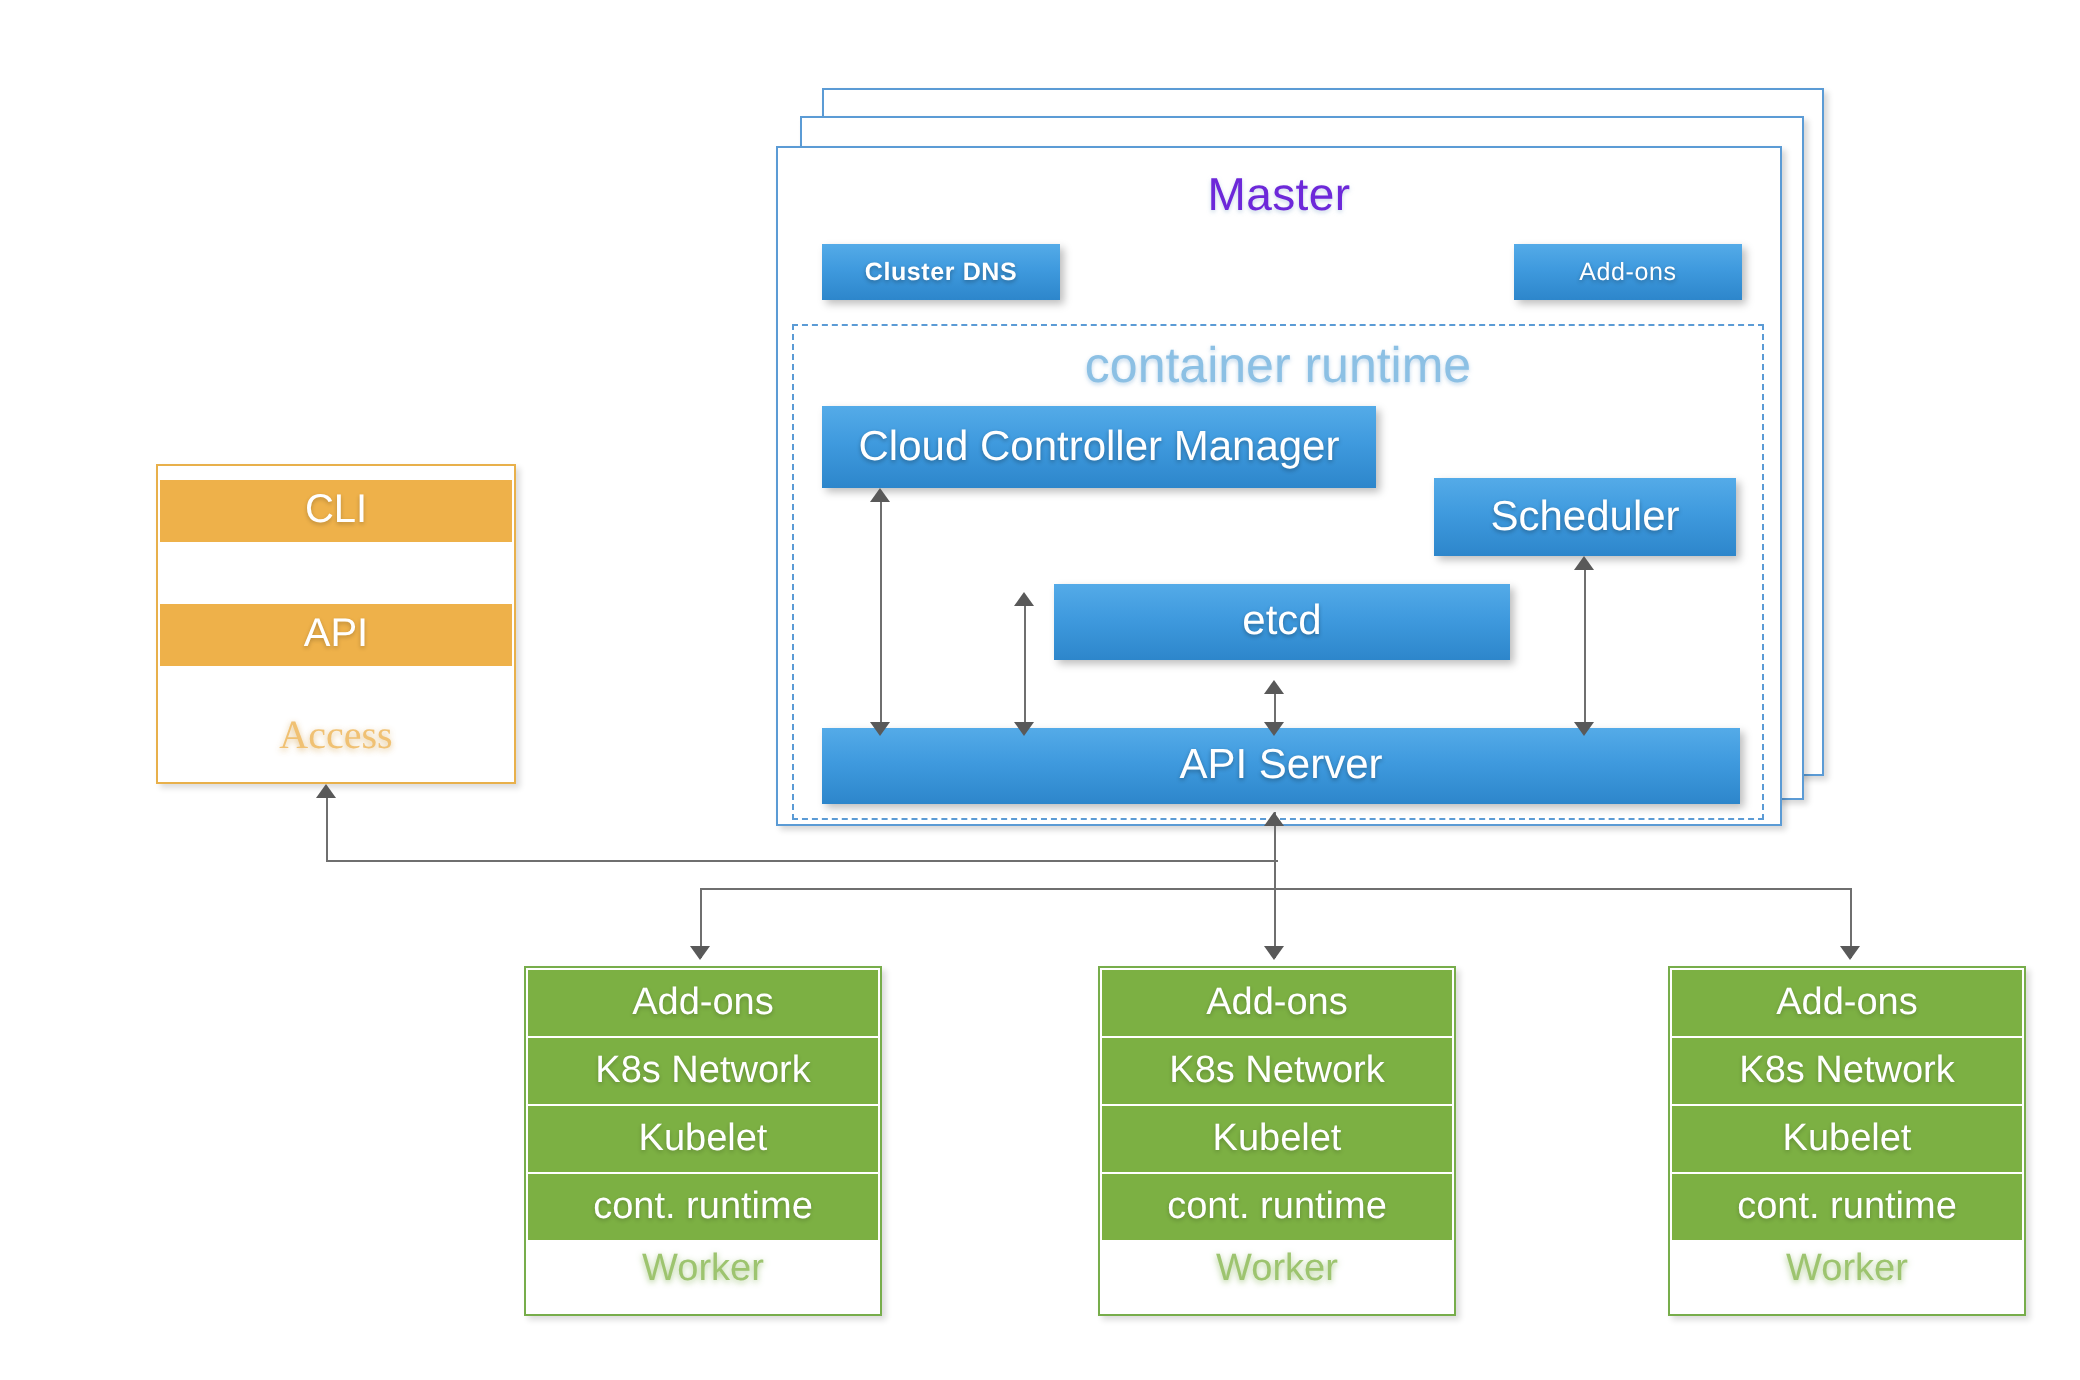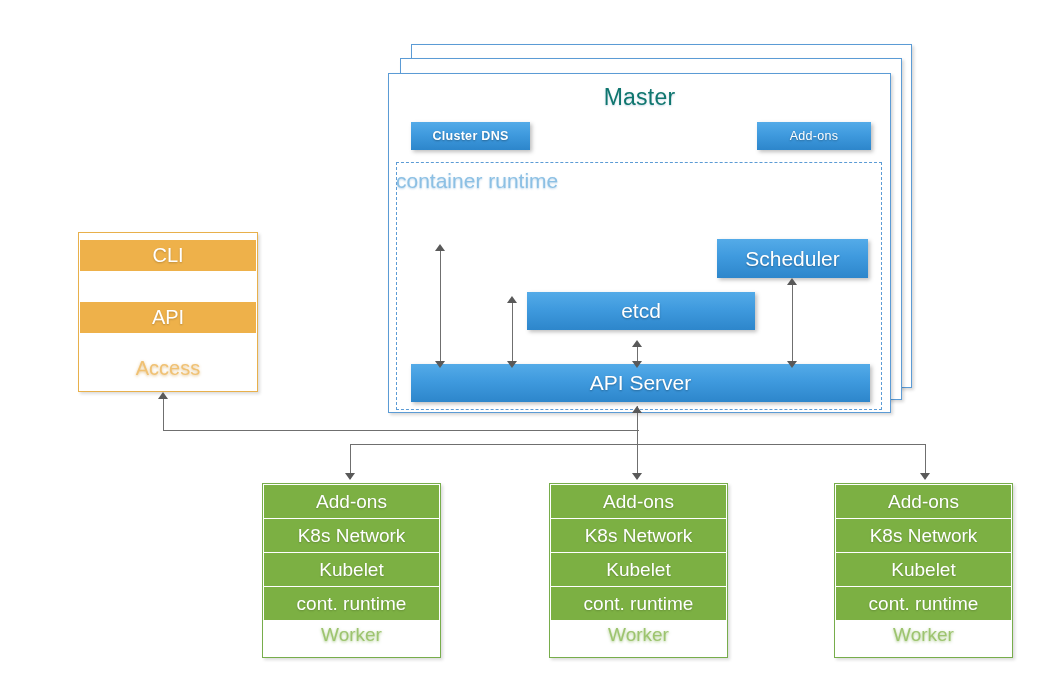--- a/index.html
+++ b/index.html
@@ -15,32 +15,32 @@
     position:absolute;box-sizing:border-box;
     border:1.4px solid #5b9bd5;background:#ffffff;
     box-shadow:2px 2px 3px rgba(0,0,0,0.16);
   }
   .master-back   {left:411px;top:44px; width:501px;height:344px;}
   .master-mid    {left:400px;top:58px; width:502px;height:342px;}
   .master-front  {left:388px;top:73px; width:503px;height:340px;}
 
   .master-title{
     position:absolute;left:388px;top:84px;width:503px;
-    text-align:center;font-size:23px;color:#0f766e;letter-spacing:.2px;
+    text-align:center;font-size:23px;color:#6d28d9;letter-spacing:.2px;
     text-shadow:0 1px 2px rgba(150,180,210,.55);
   }
 
   
   .runtime-frame{
     position:absolute;left:396px;top:162px;width:486px;height:248px;
     box-sizing:border-box;border:1.8px dashed #5b9bd5;background:transparent;
   }
   .runtime-title{
-    position:absolute;left:396px;top:169px;width:486px;
-    font-size:21px;color:#8cc0e4;
+    position:absolute;left:396px;top:169px;width:486px;text-align:center;
+    font-size:25px;color:#8cc0e4;
     text-shadow:0 1px 2px rgba(160,195,225,.7);
   }
 
   
   .bluebox{
     position:absolute;box-sizing:border-box;
     background:linear-gradient(to bottom,#54abe8 0%,#3f9ade 45%,#2d86cb 100%);
     color:#ffffff;display:flex;align-items:center;justify-content:center;
     text-align:center;
     box-shadow:2px 2px 4px rgba(0,0,0,0.26);
@@ -58,20 +58,21 @@
   .orange-row{
     position:absolute;box-sizing:border-box;left:80px;width:176px;height:31px;
     background:#eeb14a;color:#ffffff;font-size:20px;
     display:flex;align-items:center;justify-content:center;
     text-shadow:0 1px 2px rgba(0,0,0,0.22);
   }
   .access-label{
     position:absolute;left:78px;width:180px;text-align:center;
     font-size:20px;color:#f0c173;
     text-shadow:0 1px 3px rgba(220,180,110,.85);
+    font-family:Liberation Serif, serif;
   }
 
   
   .worker-frame{
     position:absolute;box-sizing:border-box;width:179px;height:175px;
     border:1.5px solid #77ad4b;background:#ffffff;
     box-shadow:2px 2px 3px rgba(0,0,0,0.14);
   }
   .green-row{
     position:absolute;box-sizing:border-box;width:175px;height:33px;
@@ -101,20 +102,21 @@
   <div class="master-frame master-front"></div>
 
   <div class="master-title">Master</div>
 
   <div class="bluebox small" style="left:411px;top:122px;width:119px;height:28px;font-weight:bold;">Cluster DNS</div>
   <div class="bluebox small" style="left:757px;top:122px;width:114px;height:28px;">Add-ons</div>
 
   <div class="runtime-frame"></div>
   <div class="runtime-title">container runtime</div>
 
+  <div class="bluebox big" style="left:411px;top:203px;width:277px;height:41px;">Cloud Controller Manager</div>
 
 
   <div class="bluebox big" style="left:717px;top:239px;width:151px;height:39px;">Scheduler</div>
 
   <div class="bluebox big" style="left:527px;top:292px;width:228px;height:38px;">etcd</div>
 
   <div class="bluebox big" style="left:411px;top:364px;width:459px;height:38px;">API Server</div>
 
   <div class="line-v" style="left:440px;top:250px;height:112px;"></div>
   <div class="arrow-up" style="left:435px;top:244px;"></div>

